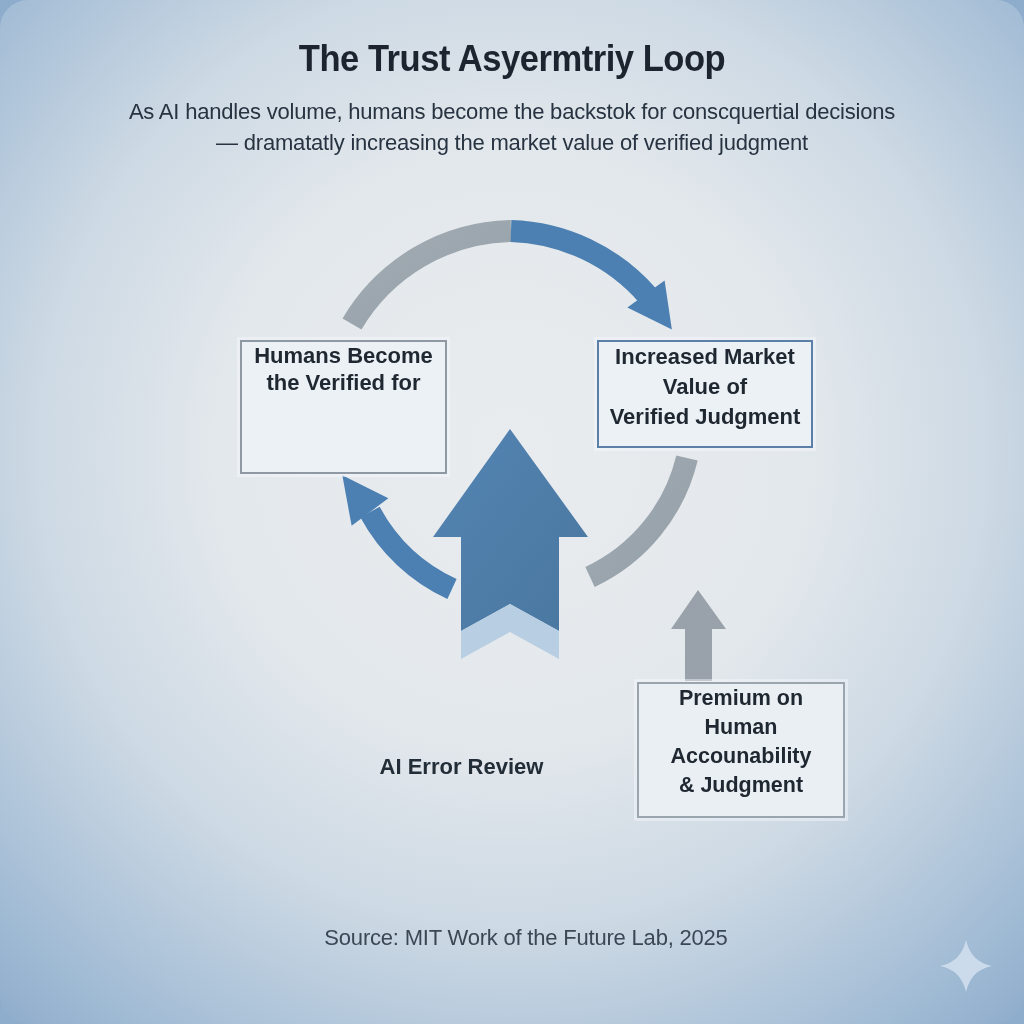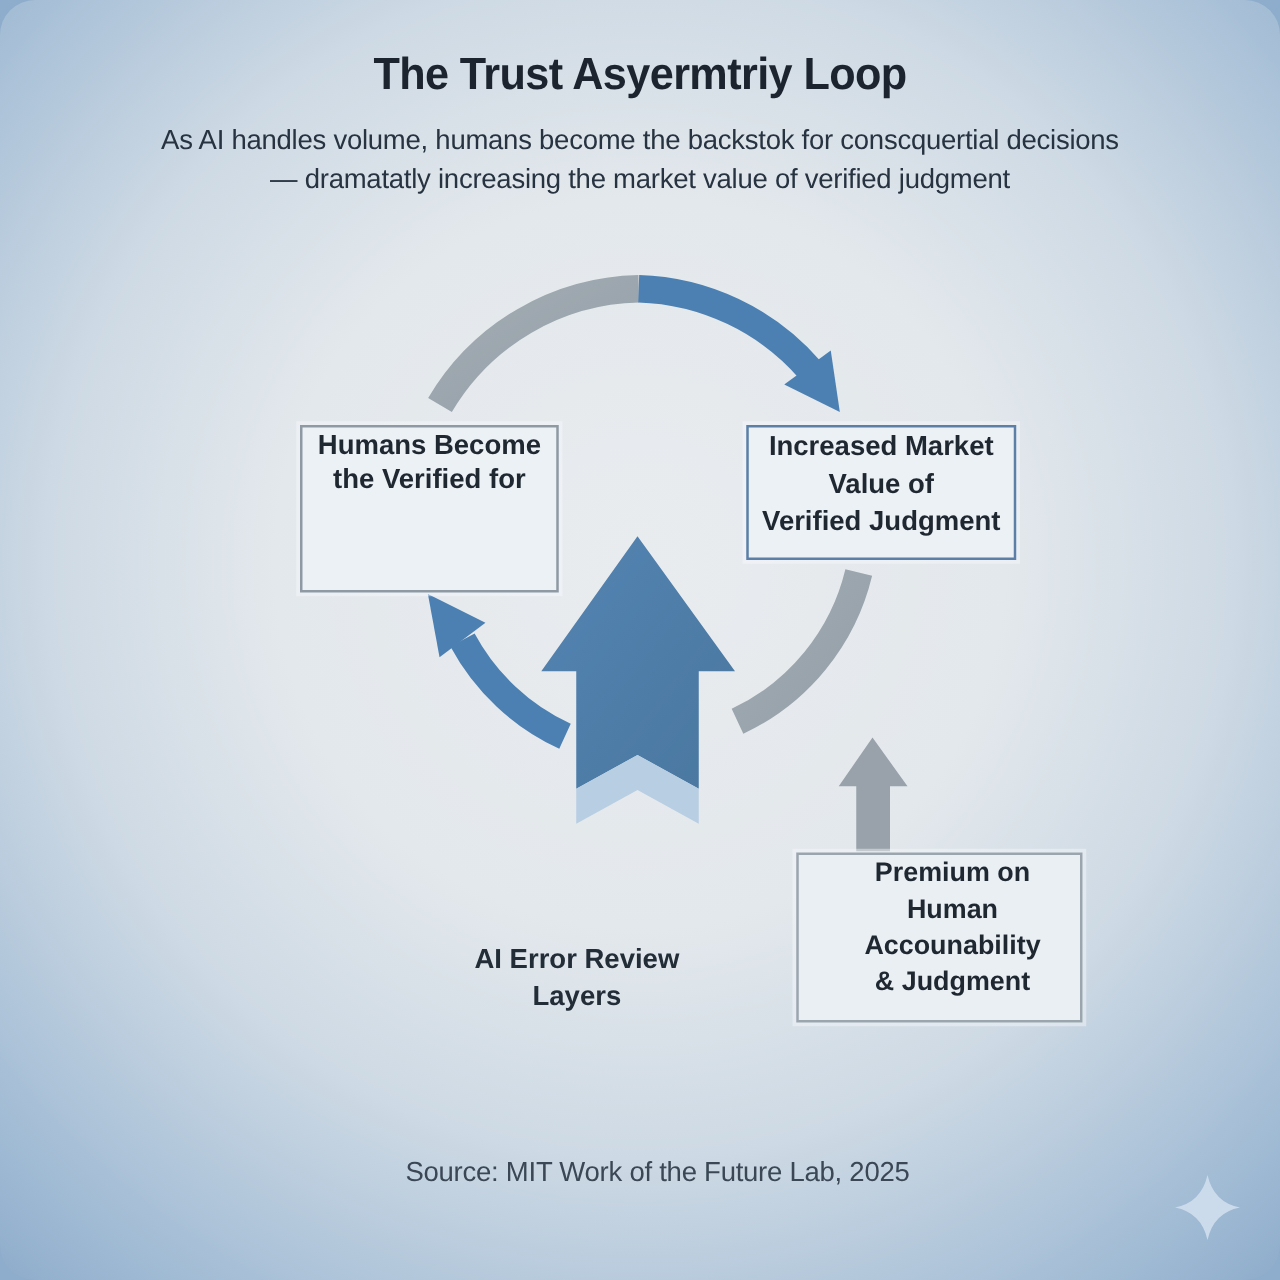--- a/index.html
+++ b/index.html
@@ -21,21 +21,21 @@
   svg.diagram{position:absolute;left:0;top:0;}
   .box{
     position:absolute;display:flex;align-items:flex-start;justify-content:center;
     text-align:center;font-weight:700;color:#1f2730;
     background:#ecf1f6;box-shadow:0 0 0 3px rgba(246,249,252,.45);
   }
   .box .inner span{display:block;}
   .box-left{left:240px;top:340px;width:203px;height:130px;border:2px solid #8e99a3;font-size:22px;line-height:27px;}
   .box-right{left:597px;top:340px;width:212px;height:104px;border:2px solid #5b7fa6;font-size:22px;line-height:30px;}
   .box-volume{left:288px;top:681px;width:343px;height:56px;border:2px solid #5b82a9;font-size:23px;background:#e9f0f6;}
-  .box-premium{left:637px;top:682px;width:204px;height:132px;border:2px solid #9aa5ae;font-size:21.5px;line-height:29px;background:#eaeff4;padding-left:21px;}
+  .box-premium{left:637px;top:682px;width:204px;height:132px;border:2px solid #9aa5ae;font-size:21.5px;line-height:29px;background:#eaeff4;}
   .error-label{
     position:absolute;left:288px;top:752px;width:347px;text-align:center;
     font-weight:700;font-size:22px;line-height:30px;color:#232d38;
   }
   .error-label span{display:block;}
   .source{
     position:absolute;top:925px;left:0;right:0;text-align:center;
     font-size:22px;color:#3b4755;letter-spacing:-0.2px;margin-left:28px;
   }
   .sparkle{position:absolute;left:930px;top:930px;}
@@ -88,21 +88,20 @@
     <div class="inner">
       <span>Increased Market</span>
       <span>Value of</span>
       <span>Verified Judgment</span>
     </div>
   </div>
 
 
   <div class="error-label">
     <span>AI Error Review</span>
-    <span>Layers</span>
   </div>
 
   <div class="box box-premium">
     <div class="inner">
       <span>Premium on</span>
       <span>Human</span>
       <span>Accounability</span>
       <span>&amp; Judgment</span>
     </div>
   </div>

